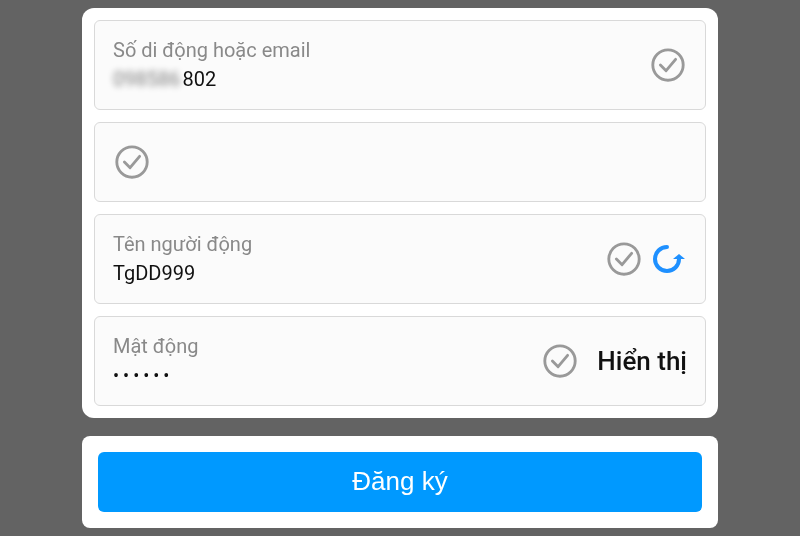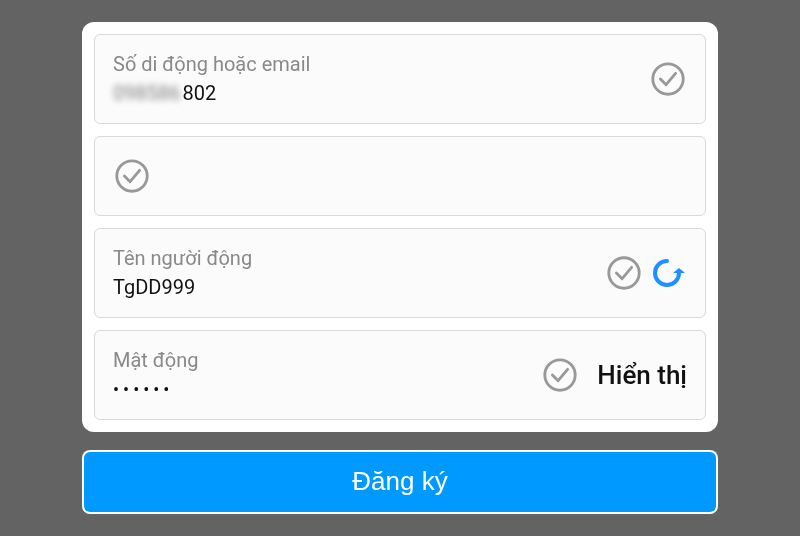--- a/index.html
+++ b/index.html
@@ -78,21 +78,21 @@
     font-weight: 500;
     margin-left: 14px;
     cursor: pointer;
     user-select: none;
   }
   .signup-wrap {
     width: 636px;
     margin-top: 18px;
     background: #ffffff;
     border-radius: 8px;
-    padding: 2px;
+    padding: 16px;
   }
   .signup-btn {
     width: 100%;
     height: 60px;
     background: #0099ff;
     border: none;
     border-radius: 6px;
     color: #ffffff;
     font-size: 26px;
     cursor: pointer;

